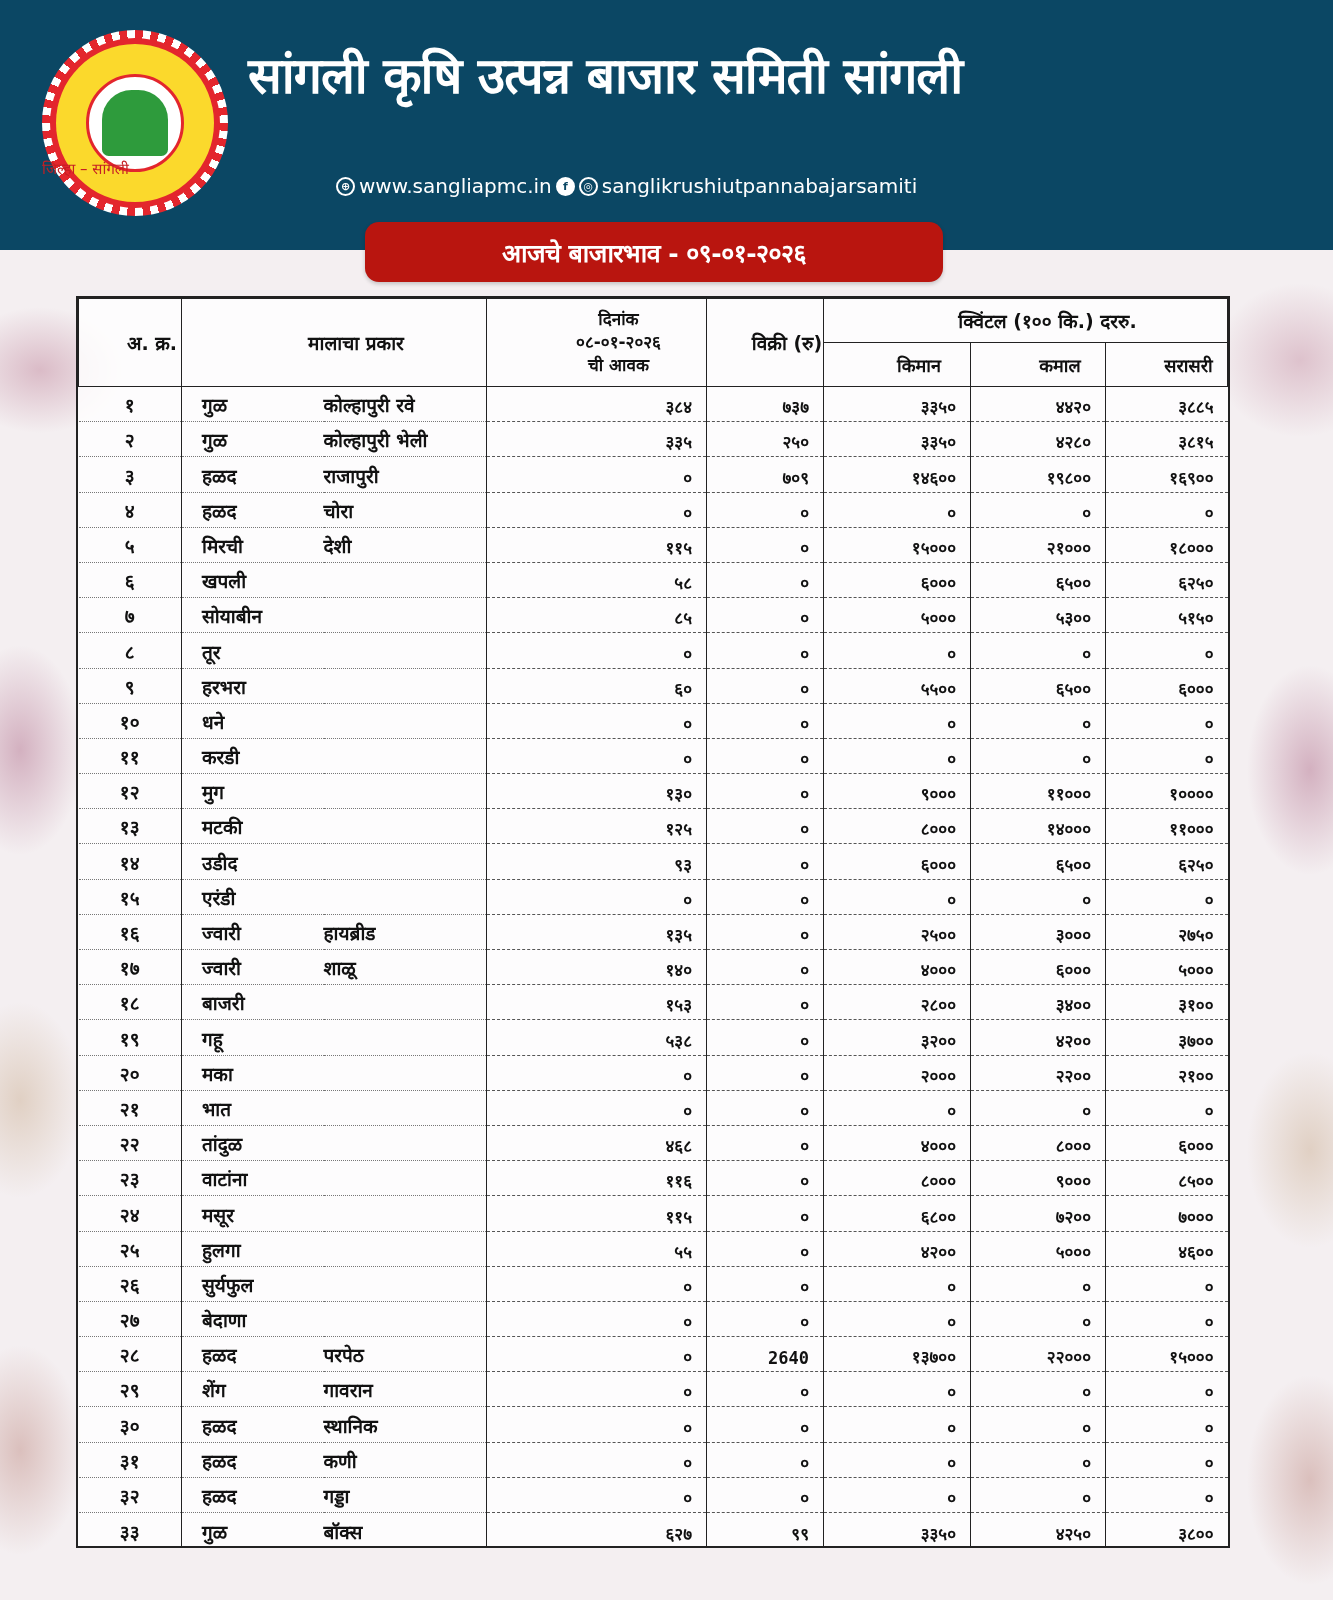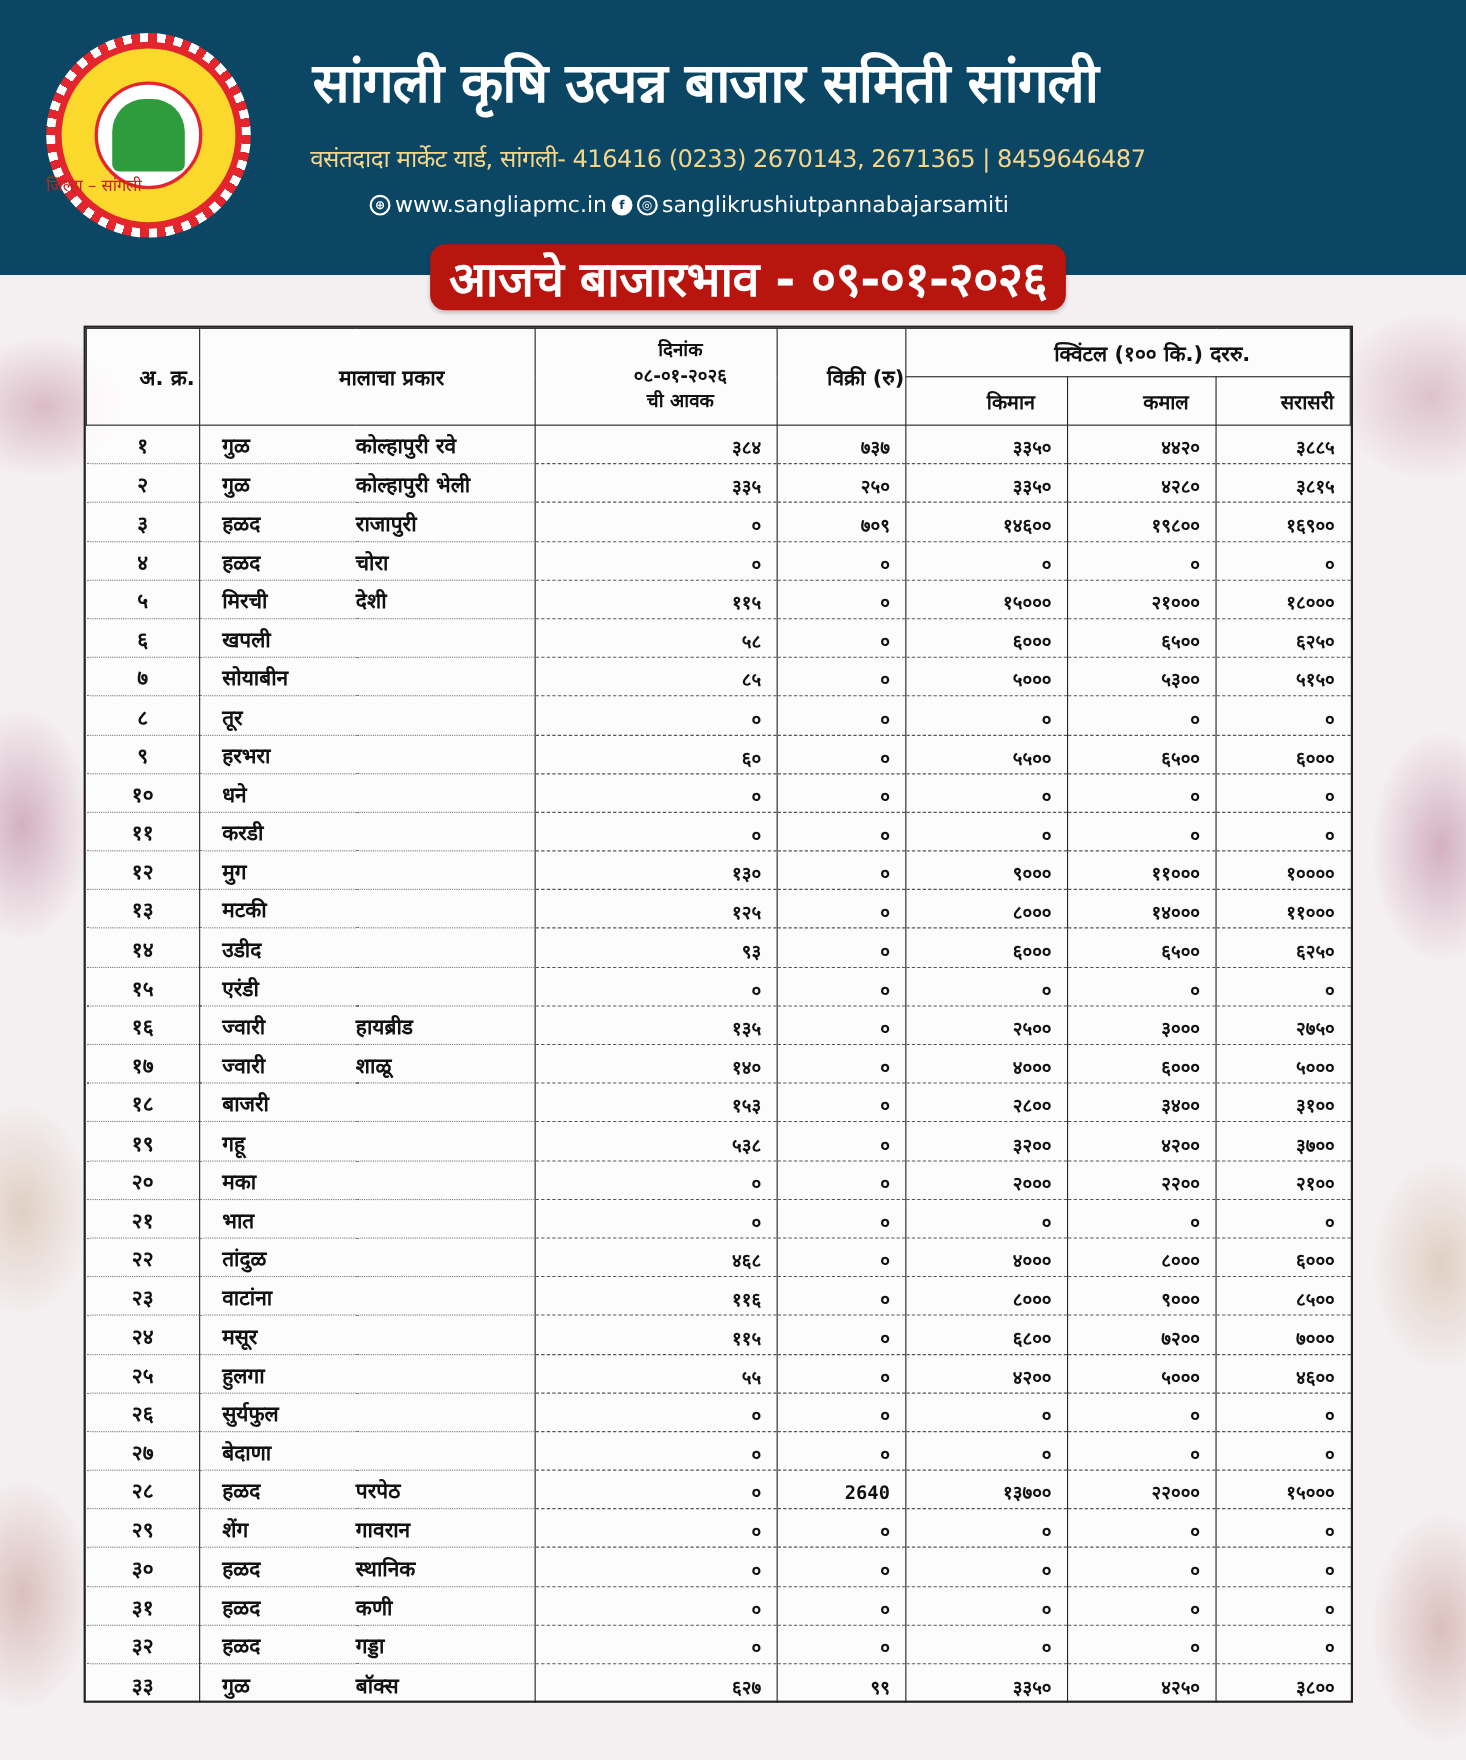--- a/index.html
+++ b/index.html
@@ -78,44 +78,43 @@
     color: #7a1a12; font-size: 15px; font-weight: bold; text-align: center; line-height: 32px;
     font-family: "DejaVu Serif", serif;
   }
   .logo-right .years {
     position: absolute; left: 40px; top: 142px; width: 82px; text-align: center;
     font-size: 10px; color: #d42124;
   }
   .title {
     position: absolute; left: 248px; top: 40px; width: 820px;
     font-family: "DejaVu Sans", sans-serif; font-weight: bold;
-    font-size: 50px; color: #ffffff; letter-spacing: -1px; white-space: nowrap; margin-left: 36px;
+    font-size: 50px; color: #ffffff; letter-spacing: -1px; white-space: nowrap;
   }
   .address {
     position: absolute; left: 282px; top: 128px; width: 760px;
     font-size: 22px; color: #f5d58a; white-space: nowrap; letter-spacing: -0.5px;
   }
   .social {
     position: absolute; left: 336px; top: 174px; width: 640px;
     font-size: 20px; color: #ffffff; white-space: nowrap;
     display: flex; align-items: center; gap: 4px;
   }
   .social .ic {
     display: inline-flex; width: 19px; height: 19px; border-radius: 50%;
     border: 2px solid #fff; align-items: center; justify-content: center;
     font-size: 11px; font-weight: bold; line-height: 1;
   }
   .social .ic.fb { background: #fff; color: #0b4764; }
   .date-pill {
     position: absolute; left: 365px; top: 222px; width: 578px; height: 60px;
     background: #b9150f; border-radius: 14px;
-    color: #ffffff; font-size: 44px; font-weight: bold;
+    color: #ffffff; font-size: 25px; font-weight: bold;
     display: flex; align-items: center; justify-content: center; letter-spacing: -0.5px;
     box-shadow: 0 2px 4px rgba(0,0,0,0.2);
-    margin-left: 26px;
   }
   
   .sheet {
     position: absolute; left: 76px; top: 296px; width: 1154px; height: 1252px;
     background: rgba(255,255,255,0.82);
     border: 2px solid #222;
   }
   table {
     border-collapse: collapse; width: 100%;
     font-family: "DejaVu Sans", sans-serif; color: #111;
@@ -151,21 +150,20 @@
   <div class="logo-left">
     <div class="ring"></div>
     <div class="ring2"></div>
     <div class="inner">
         <div class="tree"></div>
       </div>
     <div class="arc-text">जिल्हा – सांगली</div>
   </div>
 
   <div class="title">सांगली कृषि उत्पन्न बाजार समिती सांगली</div>
-  <div class="address">वसंतदादा मार्केट यार्ड, सांगली- 416416 (0233) 2670143, 2671365 | 8459646487</div>
   <div class="social">
     <span class="ic">⊕</span>
     <span>www.sangliapmc.in</span>
     <span class="ic fb">f</span>
     <span class="ic">◎</span>
     <span>sanglikrushiutpannabajarsamiti</span>
   </div>
 
 </div>
 

